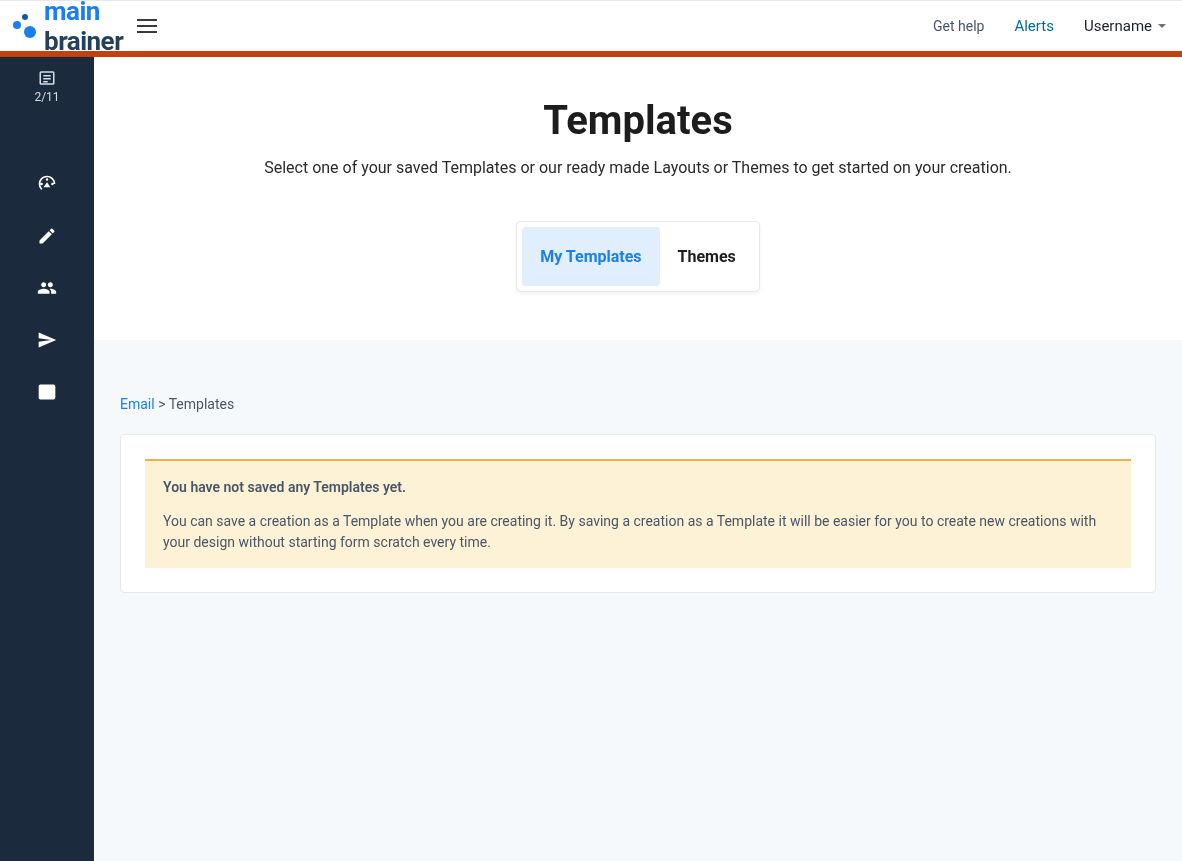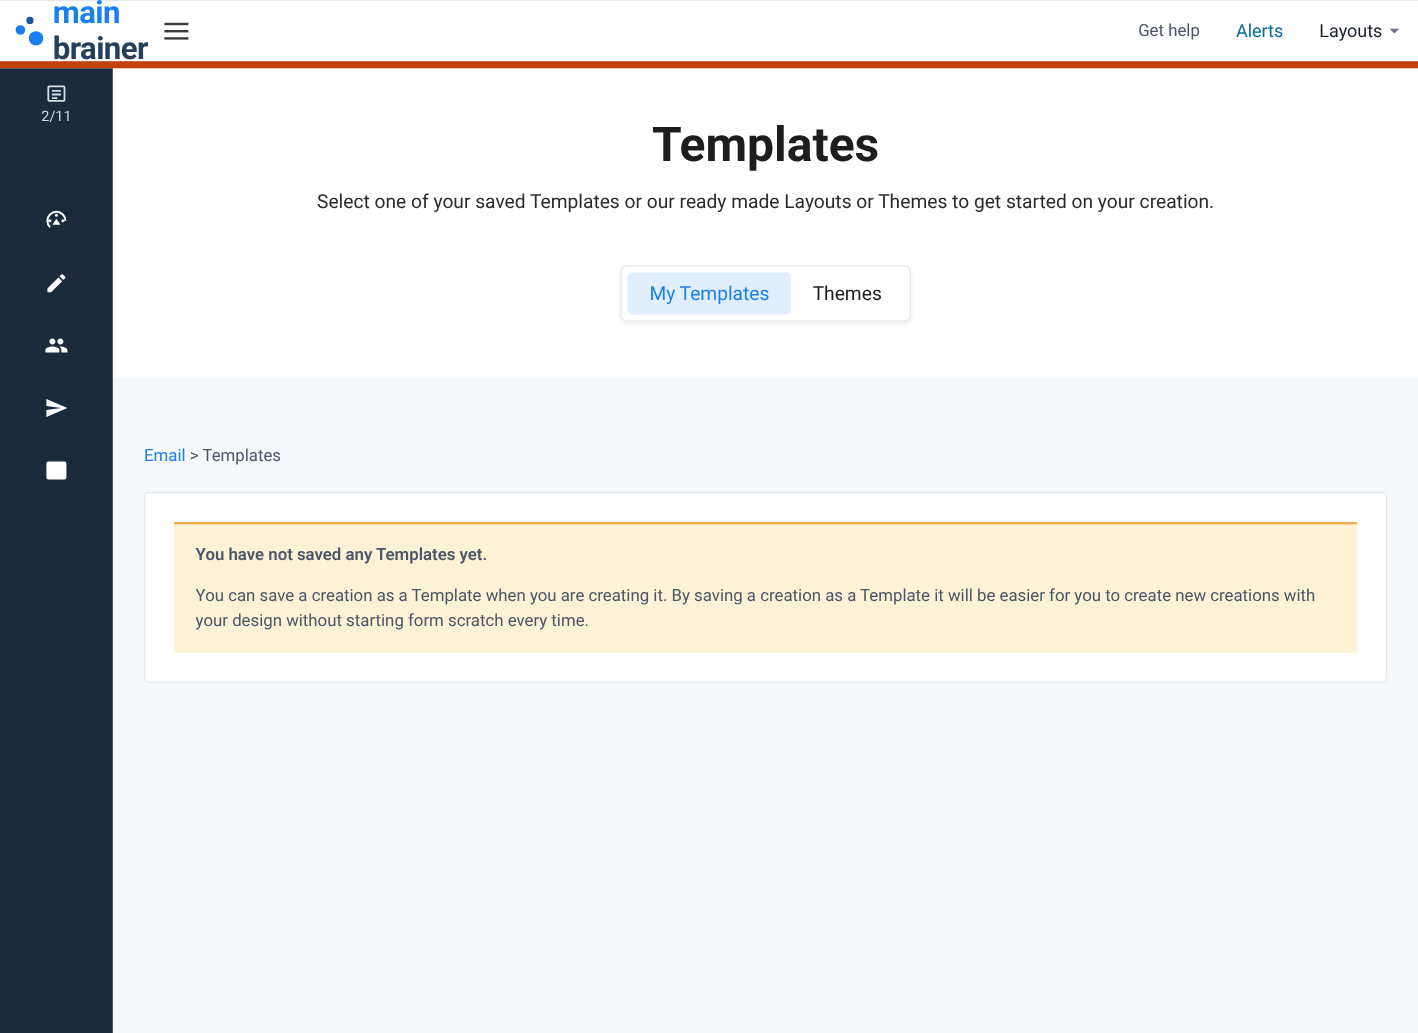--- a/index.html
+++ b/index.html
@@ -157,25 +157,25 @@
     }
     .tabs {
       display: flex;
       background: #ffffff;
       border: 1px solid #e5e8ec;
       border-radius: 5px;
       padding: 5px;
       box-shadow: 0 2px 4px rgba(0,0,0,0.06);
     }
     .tab {
-      padding: 8px 18px;
+      padding: 20px 18px;
       font-size: 16px;
       border-radius: 4px;
       cursor: pointer;
-      font-weight: 400;
+      font-weight: 700;
     }
     .tab.active {
       background: #e1eefd;
       color: #1a7ff0;
     }
     .tab:not(.active) {
       color: #1d1d1d;
     }
 
     .content {
@@ -233,21 +233,21 @@
     <div class="hamburger">
       <span></span>
         <span></span>
         <span></span>
     </div>
   </div>
   <div class="topbar-right">
     <span class="link help">Get help</span>
     <span class="link">Alerts</span>
     <span class="username">
-      <span>Layouts</span>
+      <span>Username</span>
       <span class="caret-down"></span>
     </span>
   </div>
 </div>
 
 <div class="layout">
   <div class="sidebar">
     <div class="step-indicator">
       <svg width="20" height="18" viewBox="0 0 24 24" fill="none" stroke="#d7dde5" stroke-width="2">
         <rect x="3" y="4" width="18" height="16" rx="1"></rect>

